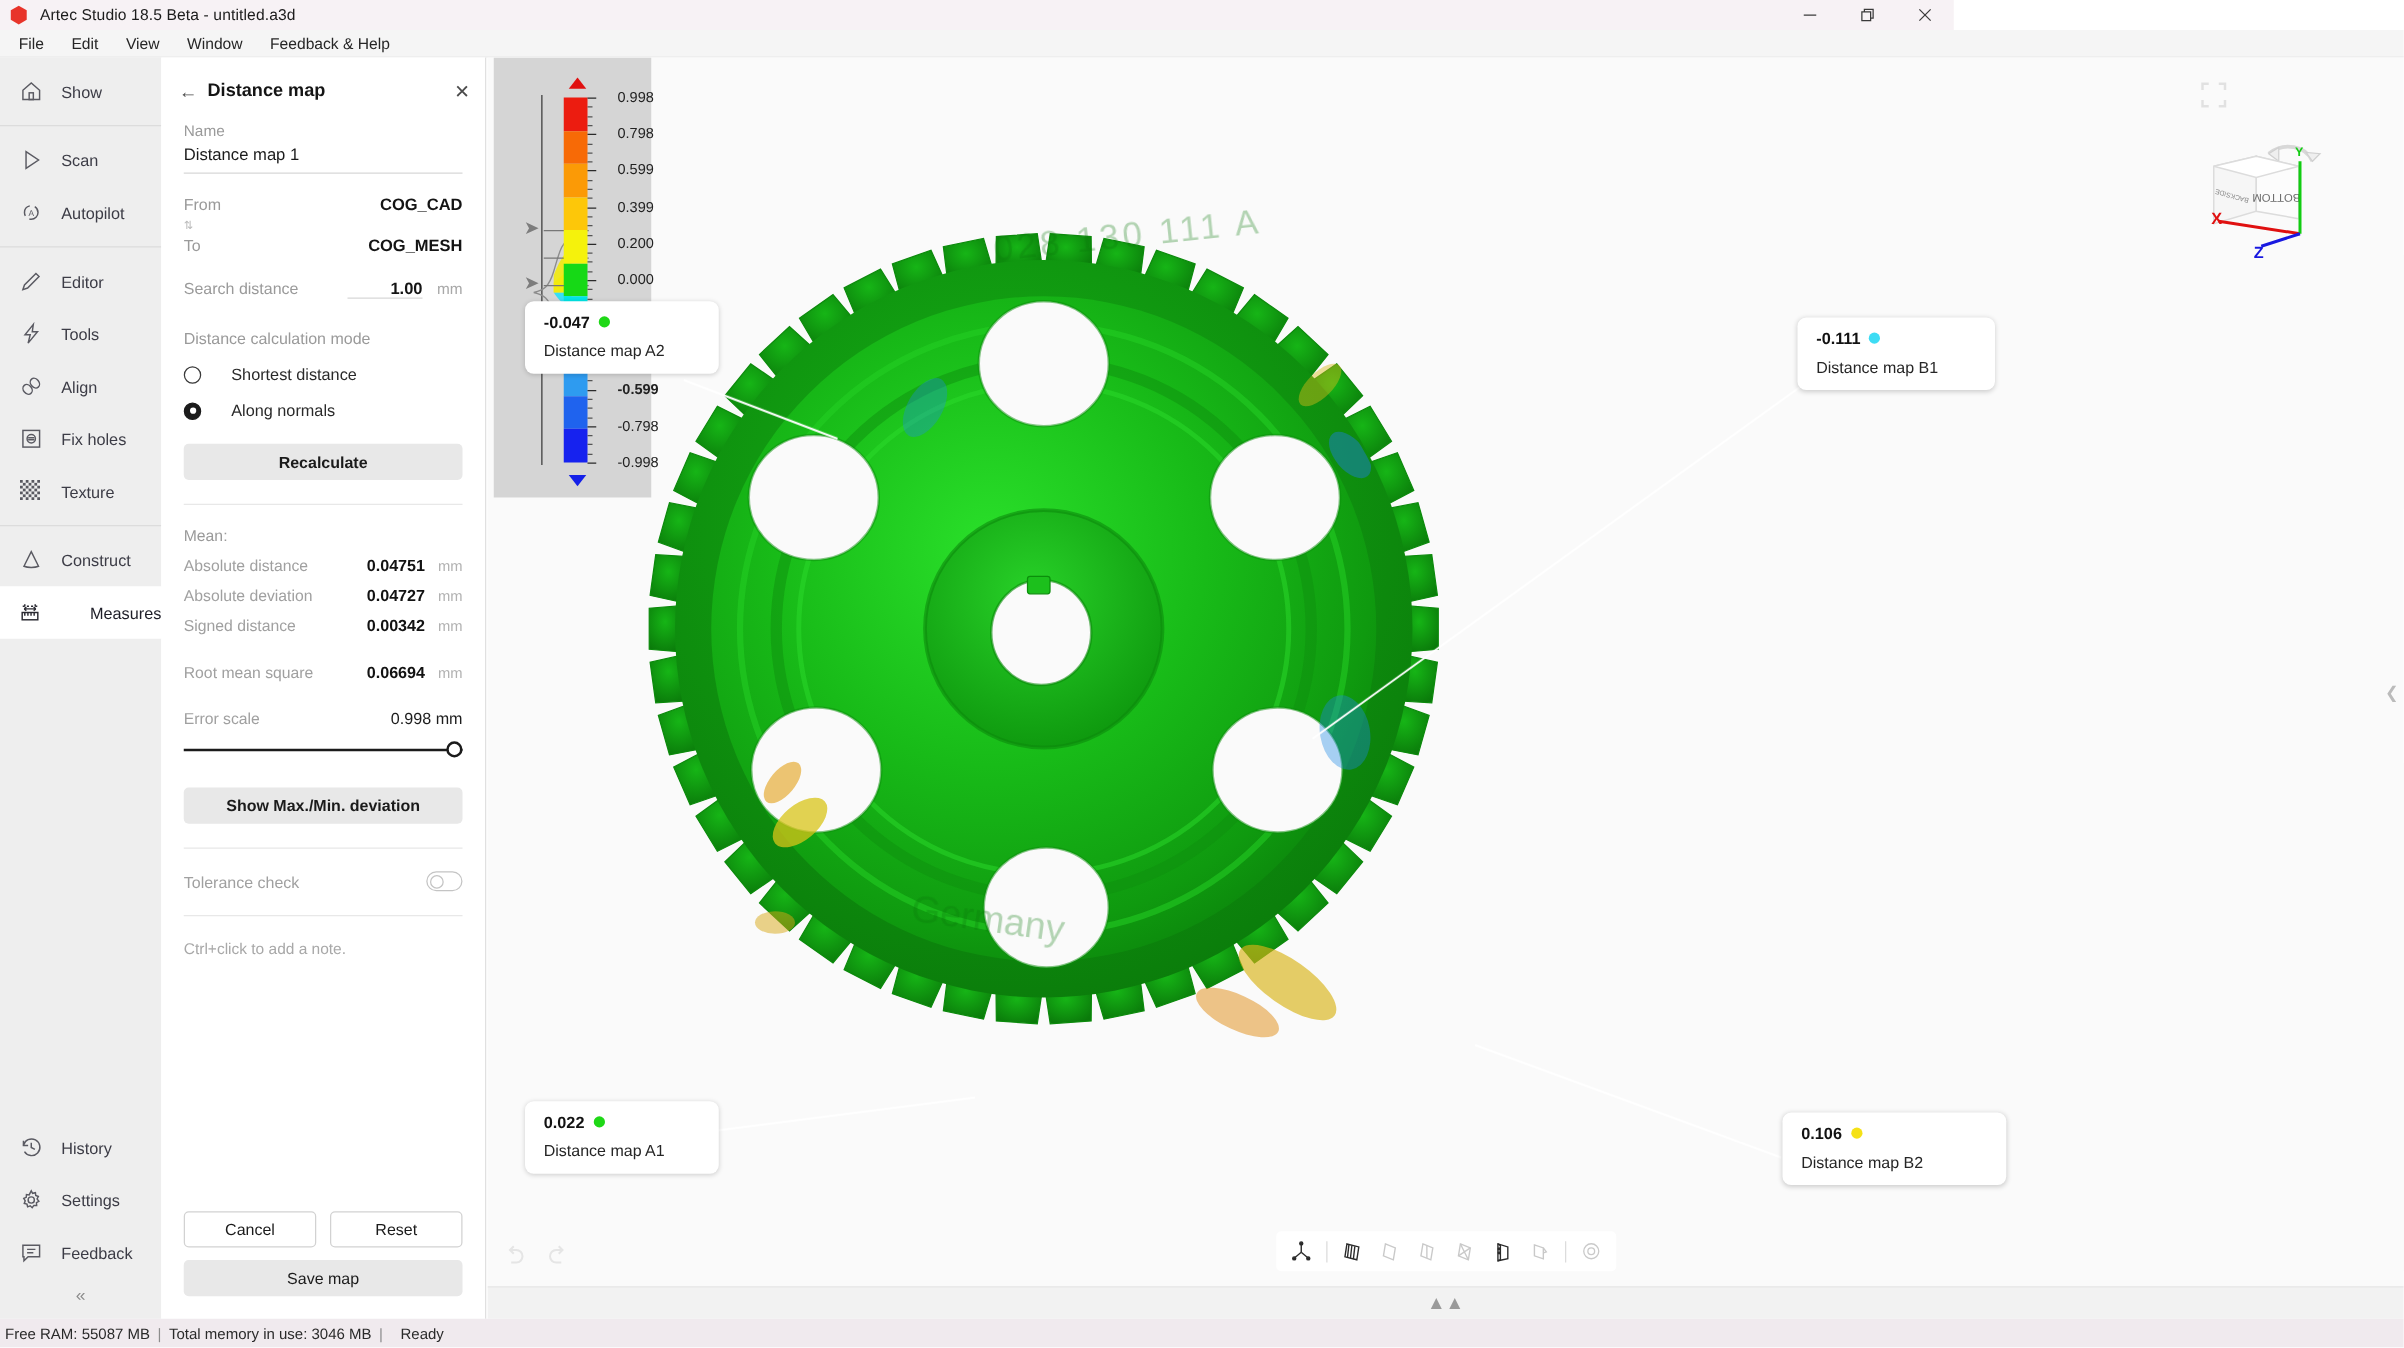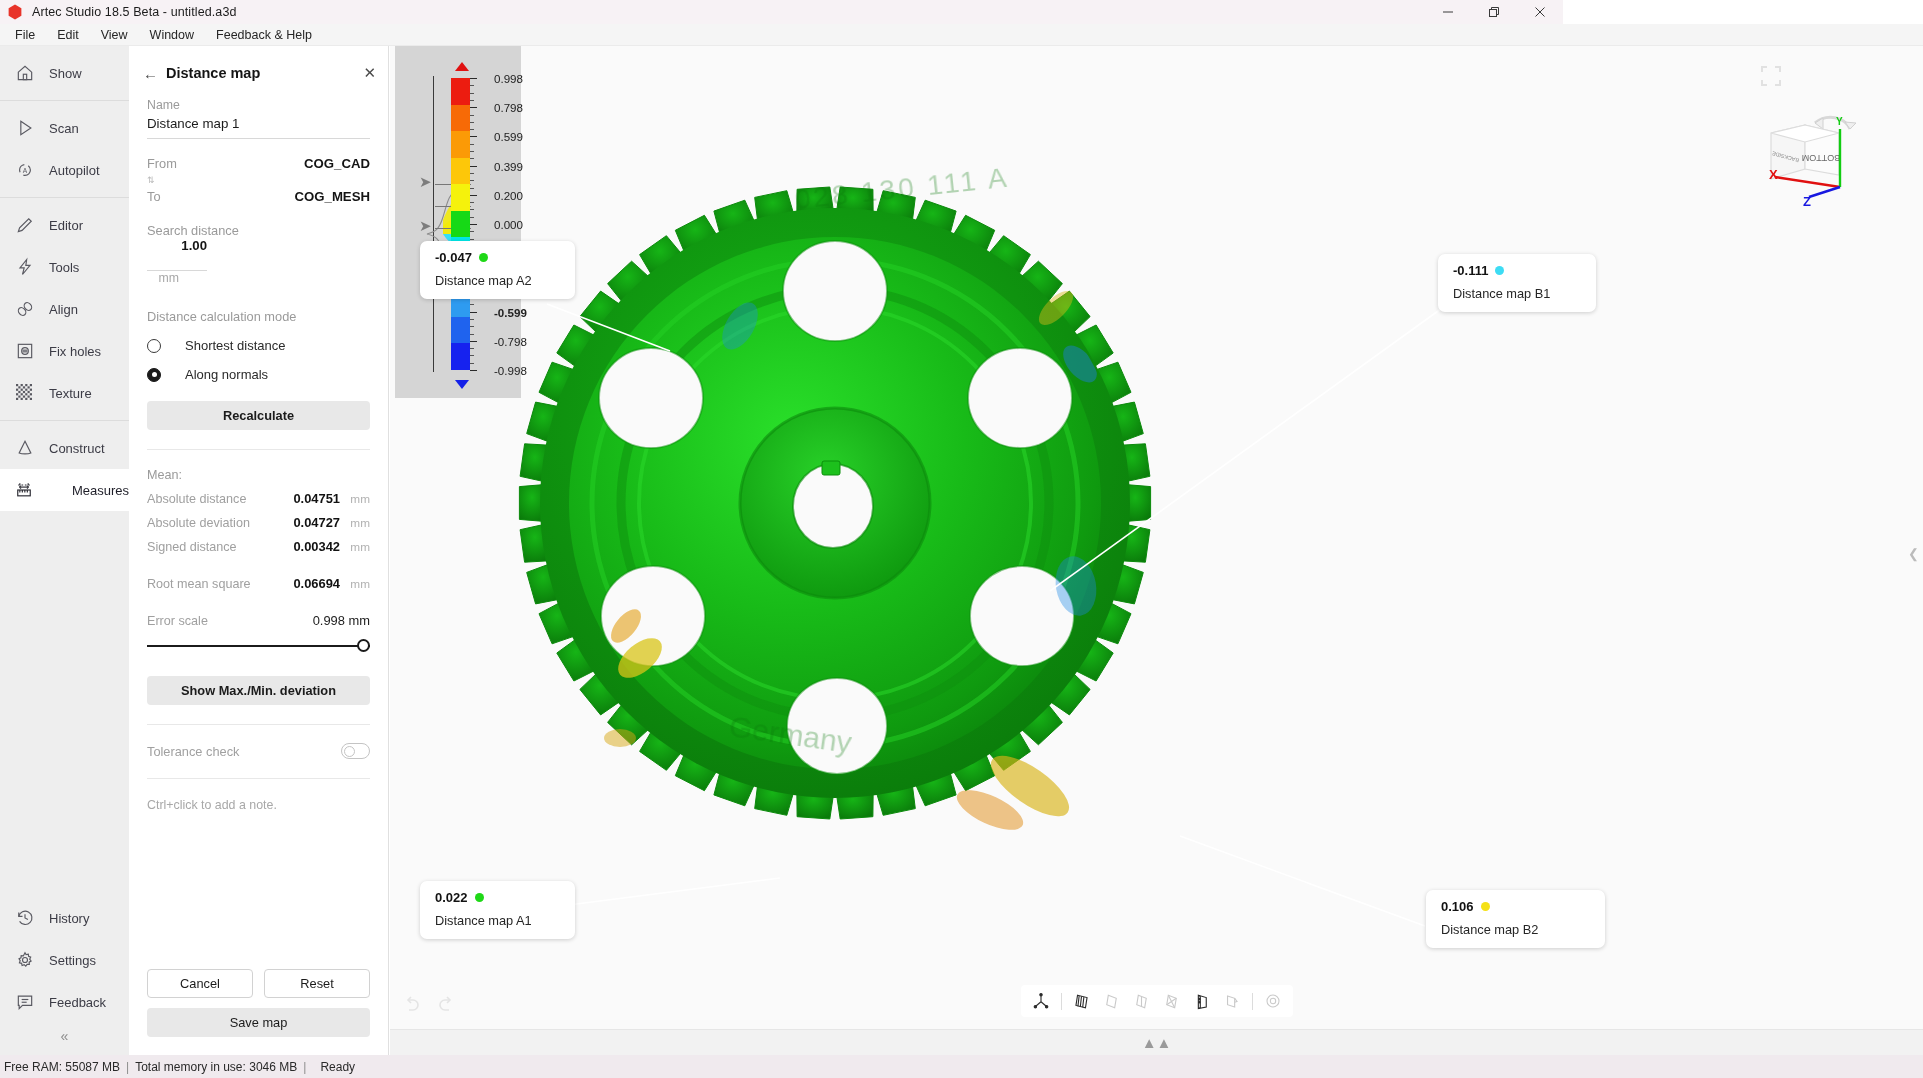--- a/index.html
+++ b/index.html
@@ -72,26 +72,26 @@
     font-family: inherit; font-size: 13.3px; color: #1b1b1b; padding: 4px 0 7px 0;
     background: transparent;
   }
   .row {
     display: flex; align-items: baseline; justify-content: space-between; margin-top: 17px;
   }
   .row .lab { font-size: 12.8px; color: #9a9a9a; }
   .row .val { font-size: 13.2px; color: #141414; font-weight: bold; }
   .swap { font-size: 9px; color: #b9b9b9; margin-top: 4px; letter-spacing: -1px; }
 
-  .sd-row { display: flex; align-items: baseline; margin-top: 19px; flex-direction: column; }
+  .sd-row { display: flex; align-items: baseline; margin-top: 19px; }
   .sd-row .lab { font-size: 12.8px; color: #9a9a9a; flex: 1; }
   .sd-inp {
     width: 60px; border: none; border-bottom: 1px solid #d8d8d8; outline: none; background: transparent;
     text-align: right; font-family: inherit; font-size: 13.2px; font-weight: bold; color: #141414;
-    padding-bottom: 17px;
+    padding-bottom: 0;
   }
   .sd-unit { font-size: 12.3px; color: #a8a8a8; width: 32px; text-align: right; }
 
   .sect-label { font-size: 12.8px; color: #9a9a9a; margin-top: 24px; }
   .radio-row { display: flex; align-items: center; gap: 24px; margin-top: 14px; }
   .radio {
     width: 14px; height: 14px; border-radius: 50%; border: 1.6px solid #3a3a3a;
     display: flex; align-items: center; justify-content: center; flex: 0 0 auto;
   }
   .radio.on { background: #1b1b1b; border-color: #1b1b1b; }

